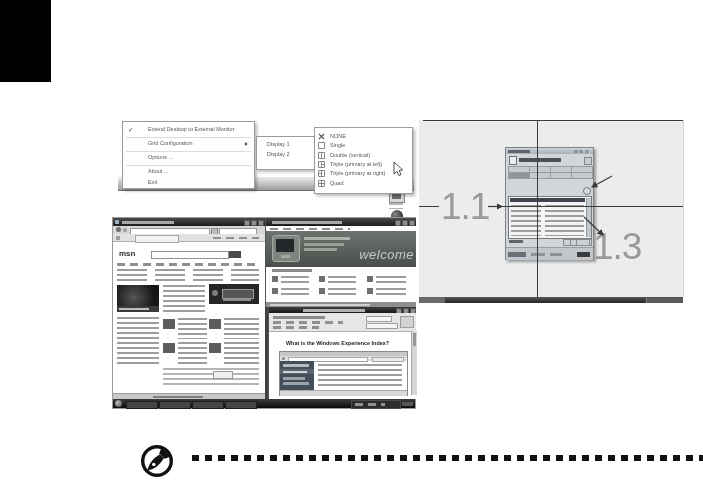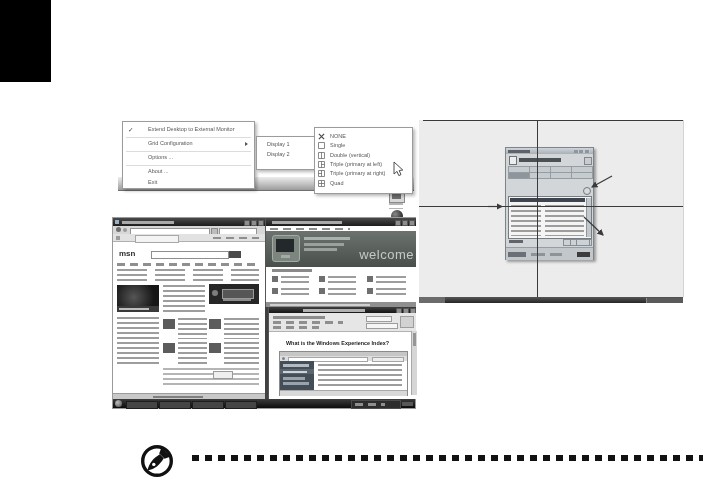--- a/index.html
+++ b/index.html
@@ -184,21 +184,21 @@
         <div class="abs" style="left:40px;top:2px;width:50px;height:2px;background:#7f7f7f;"></div>
       </div>
     </div>
 
     <div class="abs" style="left:152px;top:0;width:150px;height:89px;background:#fff;border-left:0.5px solid #555;">
       <div class="abs" style="left:0;top:0;width:150px;height:8px;background:linear-gradient(#4a4a4a,#1c1c1c);">
         <div class="abs" style="left:6px;top:2.5px;width:70px;height:3px;background:#a9a9a9;"></div>
         <div class="abs dots" style="left:128px;top:2px;"><i></i><i></i><i></i></div>
       </div>
       <div class="abs seg" style="left:4px;top:9.5px;width:80px;height:2.5px;"></div>
-      <div class="abs" style="left:0;top:13px;width:150px;height:36px;background:linear-gradient(#6c736e,#49504b);">
+      <div class="abs" style="left:0;top:13px;width:150px;height:36px;background:linear-gradient(#6c736e,#49504b);font-style:italic;">
         <div class="abs" style="left:6px;top:4px;width:26px;height:25px;background:#7d857f;border:1px solid #a2aba5;border-radius:3px;">
           <div class="abs" style="left:3px;top:3px;width:18px;height:13px;background:#23282a;"></div>
           <div class="abs" style="left:8px;top:19px;width:9px;height:3px;background:#a2aba5;"></div>
         </div>
         <div class="abs" style="left:38px;top:6px;width:46px;height:3px;background:#aab2ac;"></div>
         <div class="abs" style="left:38px;top:12px;width:40px;height:2.5px;background:#99a19b;"></div>
         <div class="abs" style="left:38px;top:17px;width:33px;height:2.5px;background:#99a19b;"></div>
         <div class="abs" style="right:2px;top:16px;font-size:13px;color:#c3c9c4;letter-spacing:0.5px;">welcome</div>
       </div>
       <div class="abs" style="left:6px;top:51px;width:40px;height:2.5px;background:#8a8a8a;"></div>
@@ -307,20 +307,22 @@
         <div class="abs" style="left:25px;top:5px;width:14px;height:2.5px;background:#8d9398;"></div>
         <div class="abs" style="left:44px;top:5px;width:12px;height:2.5px;background:#8d9398;"></div>
         <div class="abs" style="left:71px;top:4px;width:13px;height:4.5px;background:#3c3c3c;"></div>
       </div>
     </div>
 
     <div class="gridline" style="left:4px;top:2px;width:260px;height:1px;"></div>
     <div class="gridline" style="left:0;top:88px;width:264px;height:1px;"></div>
     <div class="gridline" style="left:118px;top:2px;width:1px;height:177px;"></div>
 
+    <div class="callout" style="left:20px;top:72px;">1.1</div>
+    <div class="callout" style="left:172px;top:112px;background:transparent;">1.3</div>
 
     <svg class="abs" style="left:0;top:0;z-index:7;pointer-events:none;" width="264" height="186" viewBox="0 0 264 186">
       <defs>
         <marker id="ah" viewBox="0 0 6 6" refX="5" refY="3" markerWidth="5.5" markerHeight="5.5" orient="auto">
           <path d="M0 0 L6 3 L0 6 Z" fill="#3a3a3a"></path>
         </marker>
       </defs>
       <line x1="69" y1="88.5" x2="83" y2="88.5" stroke="#3a3a3a" stroke-width="1.2" marker-end="url(#ah)"></line>
       <line x1="193" y1="58" x2="173" y2="69" stroke="#3a3a3a" stroke-width="1.2" marker-end="url(#ah)"></line>
       <line x1="165" y1="99" x2="184" y2="117" stroke="#3a3a3a" stroke-width="1.2" marker-end="url(#ah)"></line>

